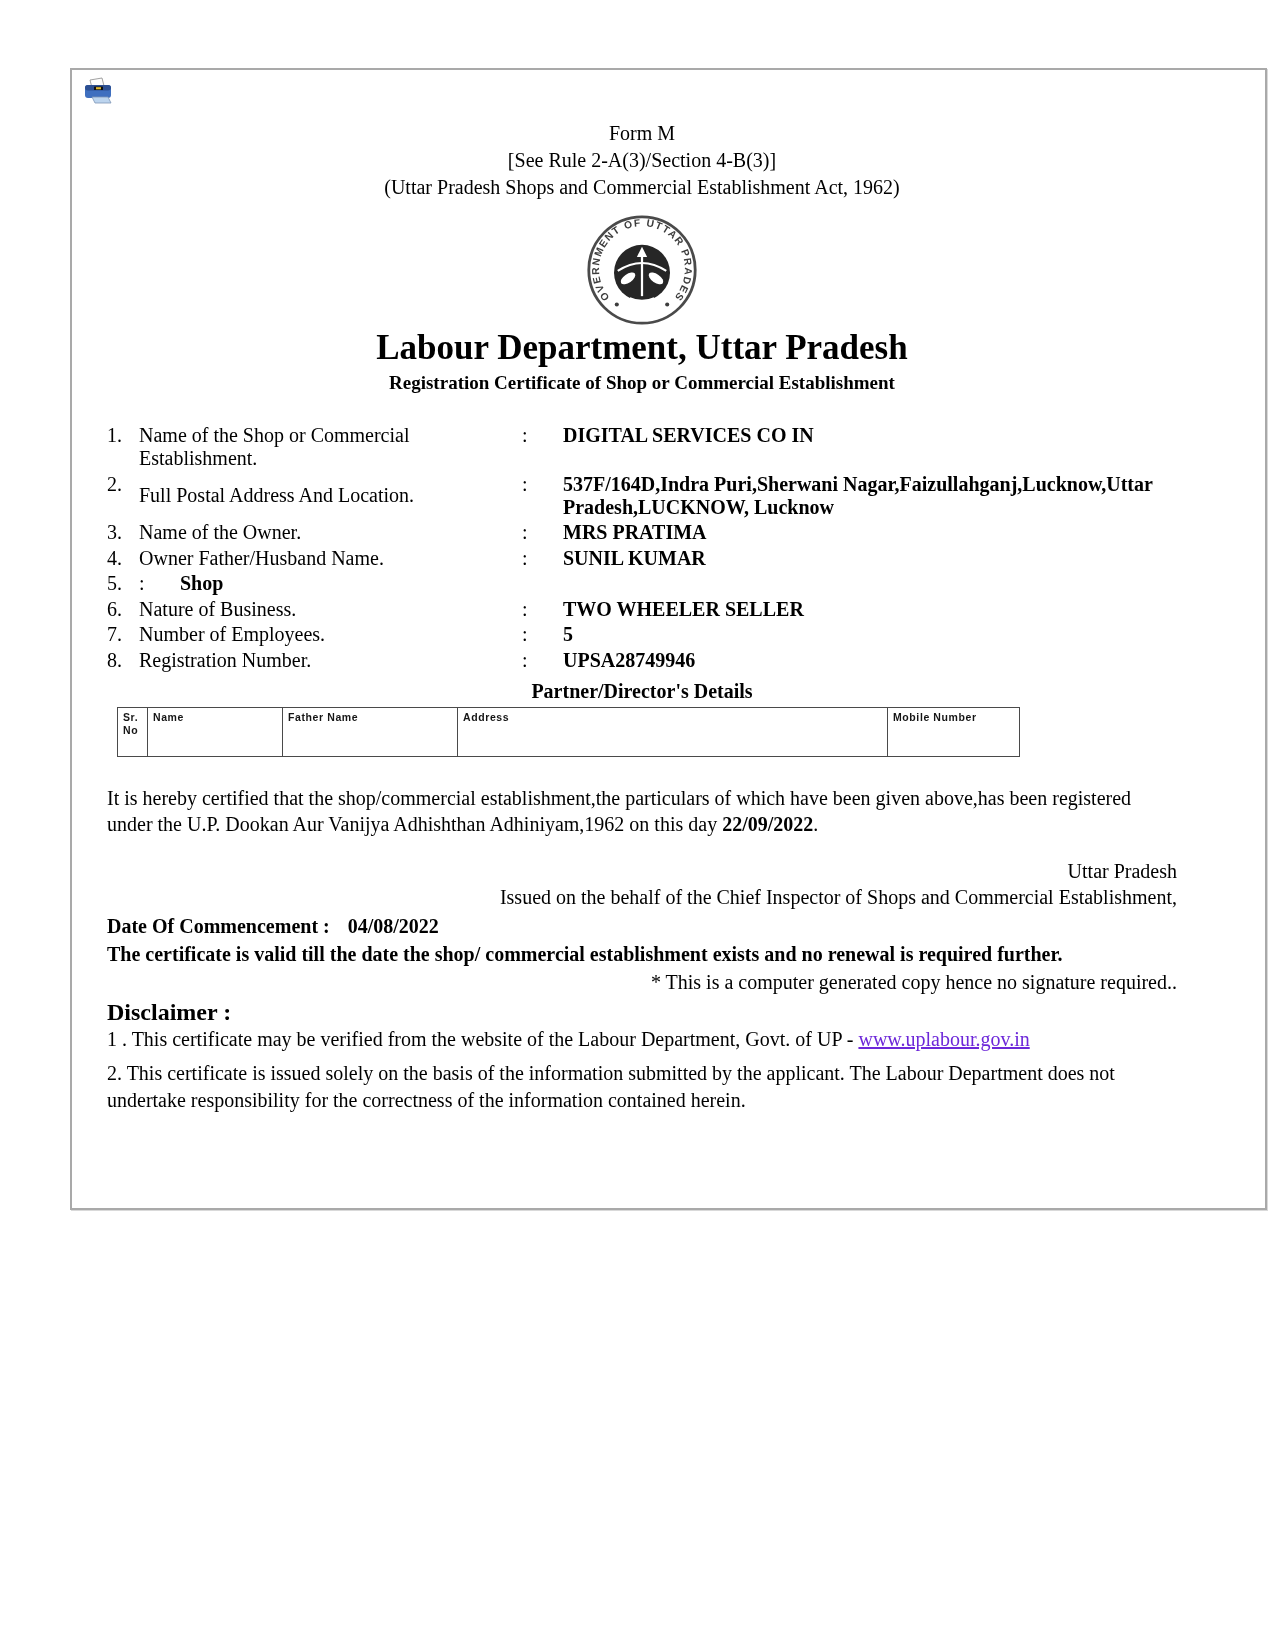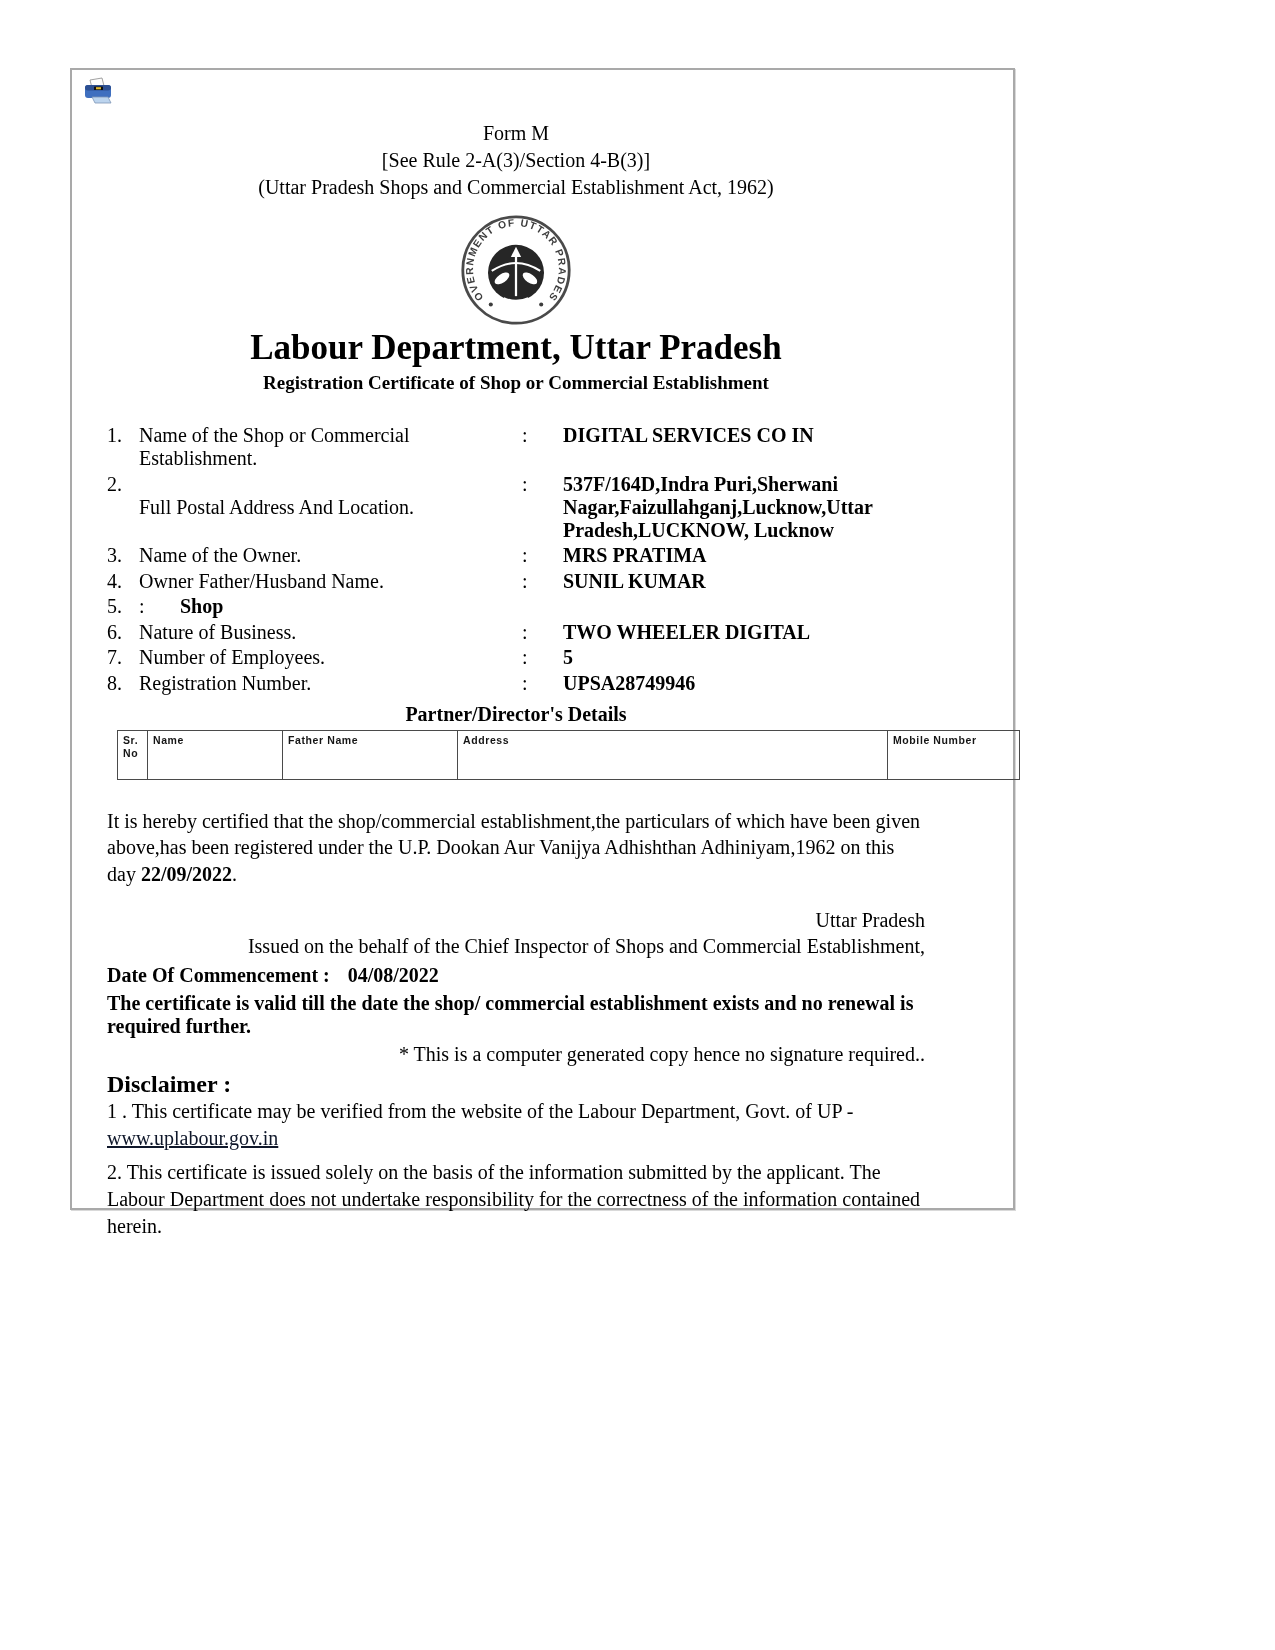--- a/index.html
+++ b/index.html
@@ -2,21 +2,21 @@
 <html><head>
 <meta charset="utf-8">
 <style>
   html,body{margin:0;padding:0;background:#ffffff;}
   body{
     width:1275px;height:1650px;position:relative;
     font-family:"Liberation Serif","DejaVu Serif",serif;
     color:#000;
   }
   .cert{
-    position:absolute;left:70px;top:68px;width:945px;height:1142px;
+    position:absolute;left:70px;top:68px;width:1197px;height:1142px;
     box-sizing:border-box;border:2px solid #a9a9a9;background:#fff;
     box-shadow:1px 1px 0 #d9d9d9;
   }
   .print-btn{
     position:absolute;top:7px;left:11px;width:32px;height:30px;cursor:pointer;
   }
   .content{padding:50px 88px 0 35px;}
   .hdr-line{font-size:20px;line-height:27px;text-align:center;}
   .emblem-wrap{width:112px;height:112px;margin:13px auto 2px;}
   .title{font-size:35px;font-weight:bold;text-align:center;margin:2px 0 0;line-height:40px;}
@@ -40,21 +40,21 @@
   }
   .cert-text{font-size:20px;line-height:26.5px;margin-top:28px;}
   .issued{font-size:20px;line-height:26px;text-align:right;margin-top:20px;}
   .commence{font-size:20px;line-height:23px;font-weight:bold;margin-top:5px;}
   .commence .date{margin-left:18px;}
   .validity{font-size:20px;line-height:23px;font-weight:bold;margin-top:5px;}
   .gen-note{font-size:20px;line-height:24px;text-align:right;margin-top:4px;}
   .disc-head{font-size:24px;line-height:24px;font-weight:bold;margin-top:6px;}
   .disc{font-size:20px;line-height:27px;margin-top:2px;}
   .disc.second{margin-top:7px;}
-  a.site-link{color:#0f172a;text-decoration:underline;}
+  a.site-link{color:#6d28d9;text-decoration:underline;}
 </style>
 </head>
 <body>
 
 <div class="cert">
 
   <div class="print-btn" title="">
     <svg width="30" height="28" viewBox="0 0 30 28">
       <polygon points="7,3 19,1 21,9 9,11" fill="#fdfdfd" stroke="#8a8a8a" stroke-width="0.8"></polygon>
       <rect x="2" y="8" width="26" height="13" rx="3" fill="#3f6fbf"></rect>
@@ -141,21 +141,21 @@
             <span class="colon">:</span>
             <b>Shop</b>
           </div>
       </div>
 
       <div class="f-row">
         <div class="f-no">6.</div>
         <div class="f-label">Nature of Business.</div>
         <div class="f-value">
             <span class="colon">:</span>
-            <b>TWO WHEELER DIGITAL</b>
+            <b>TWO WHEELER SELLER</b>
           </div>
       </div>
 
       <div class="f-row">
         <div class="f-no">7.</div>
         <div class="f-label">Number of Employees.</div>
         <div class="f-value">
             <span class="colon">:</span>
             <b>5</b>
           </div>

